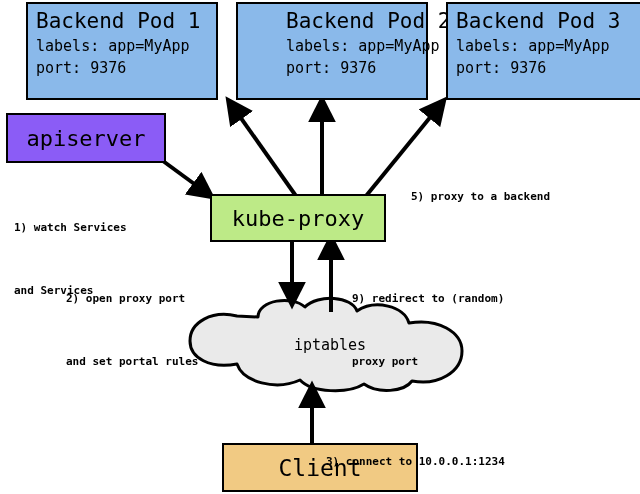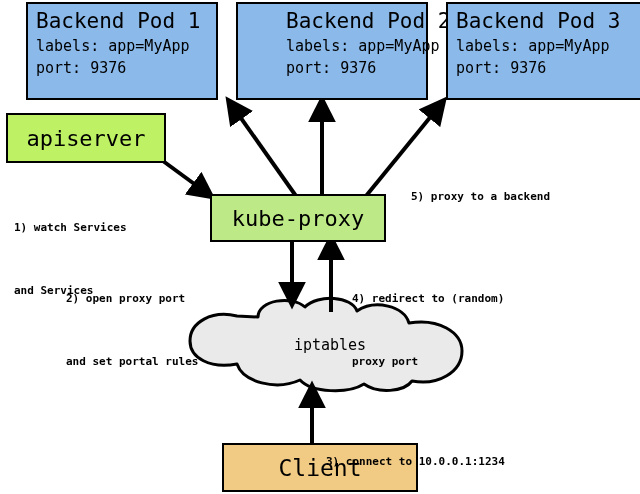--- a/index.html
+++ b/index.html
@@ -136,21 +136,21 @@
     <div class="pod-line">labels: app=MyApp</div>
     <div class="pod-line">port: 9376</div>
   </div>
 
   <div class="node pod" style="left:446px; top:2px; width:212px; height:98px; background:#8ab9ea;">
     <div class="pod-title">Backend Pod 3</div>
     <div class="pod-line">labels: app=MyApp</div>
     <div class="pod-line">port: 9376</div>
   </div>
 
-  <div class="node simple-node" style="left:6px; top:113px; width:160px; height:50px; background:#bef264;">
+  <div class="node simple-node" style="left:6px; top:113px; width:160px; height:50px; background:#8b5cf6;">
     <span>apiserver</span>
   </div>
 
   <div class="node simple-node" style="left:210px; top:194px; width:176px; height:48px; background:#bdea87;">
     <span>kube-proxy</span>
   </div>
 
   <div class="node simple-node client-node" style="left:222px; top:443px; width:196px; height:49px; background:#f1ca83;">
     <span>Client</span>
   </div>
@@ -163,21 +163,21 @@
   <div class="step" style="left:66px; top:246px;">
     <div>2) open proxy port</div>
     <div>and set portal rules</div>
   </div>
 
   <div class="step" style="left:326px; top:409px;">
     <div>3) connect to 10.0.0.1:1234</div>
   </div>
 
   <div class="step" style="left:352px; top:246px;">
-    <div>4) redirect to (random)</div>
+    <div>9) redirect to (random)</div>
     <div>proxy port</div>
   </div>
 
   <div class="step" style="left:411px; top:144px;">
     <div>5) proxy to a backend</div>
   </div>
 
 </div>
 
 </body></html>

